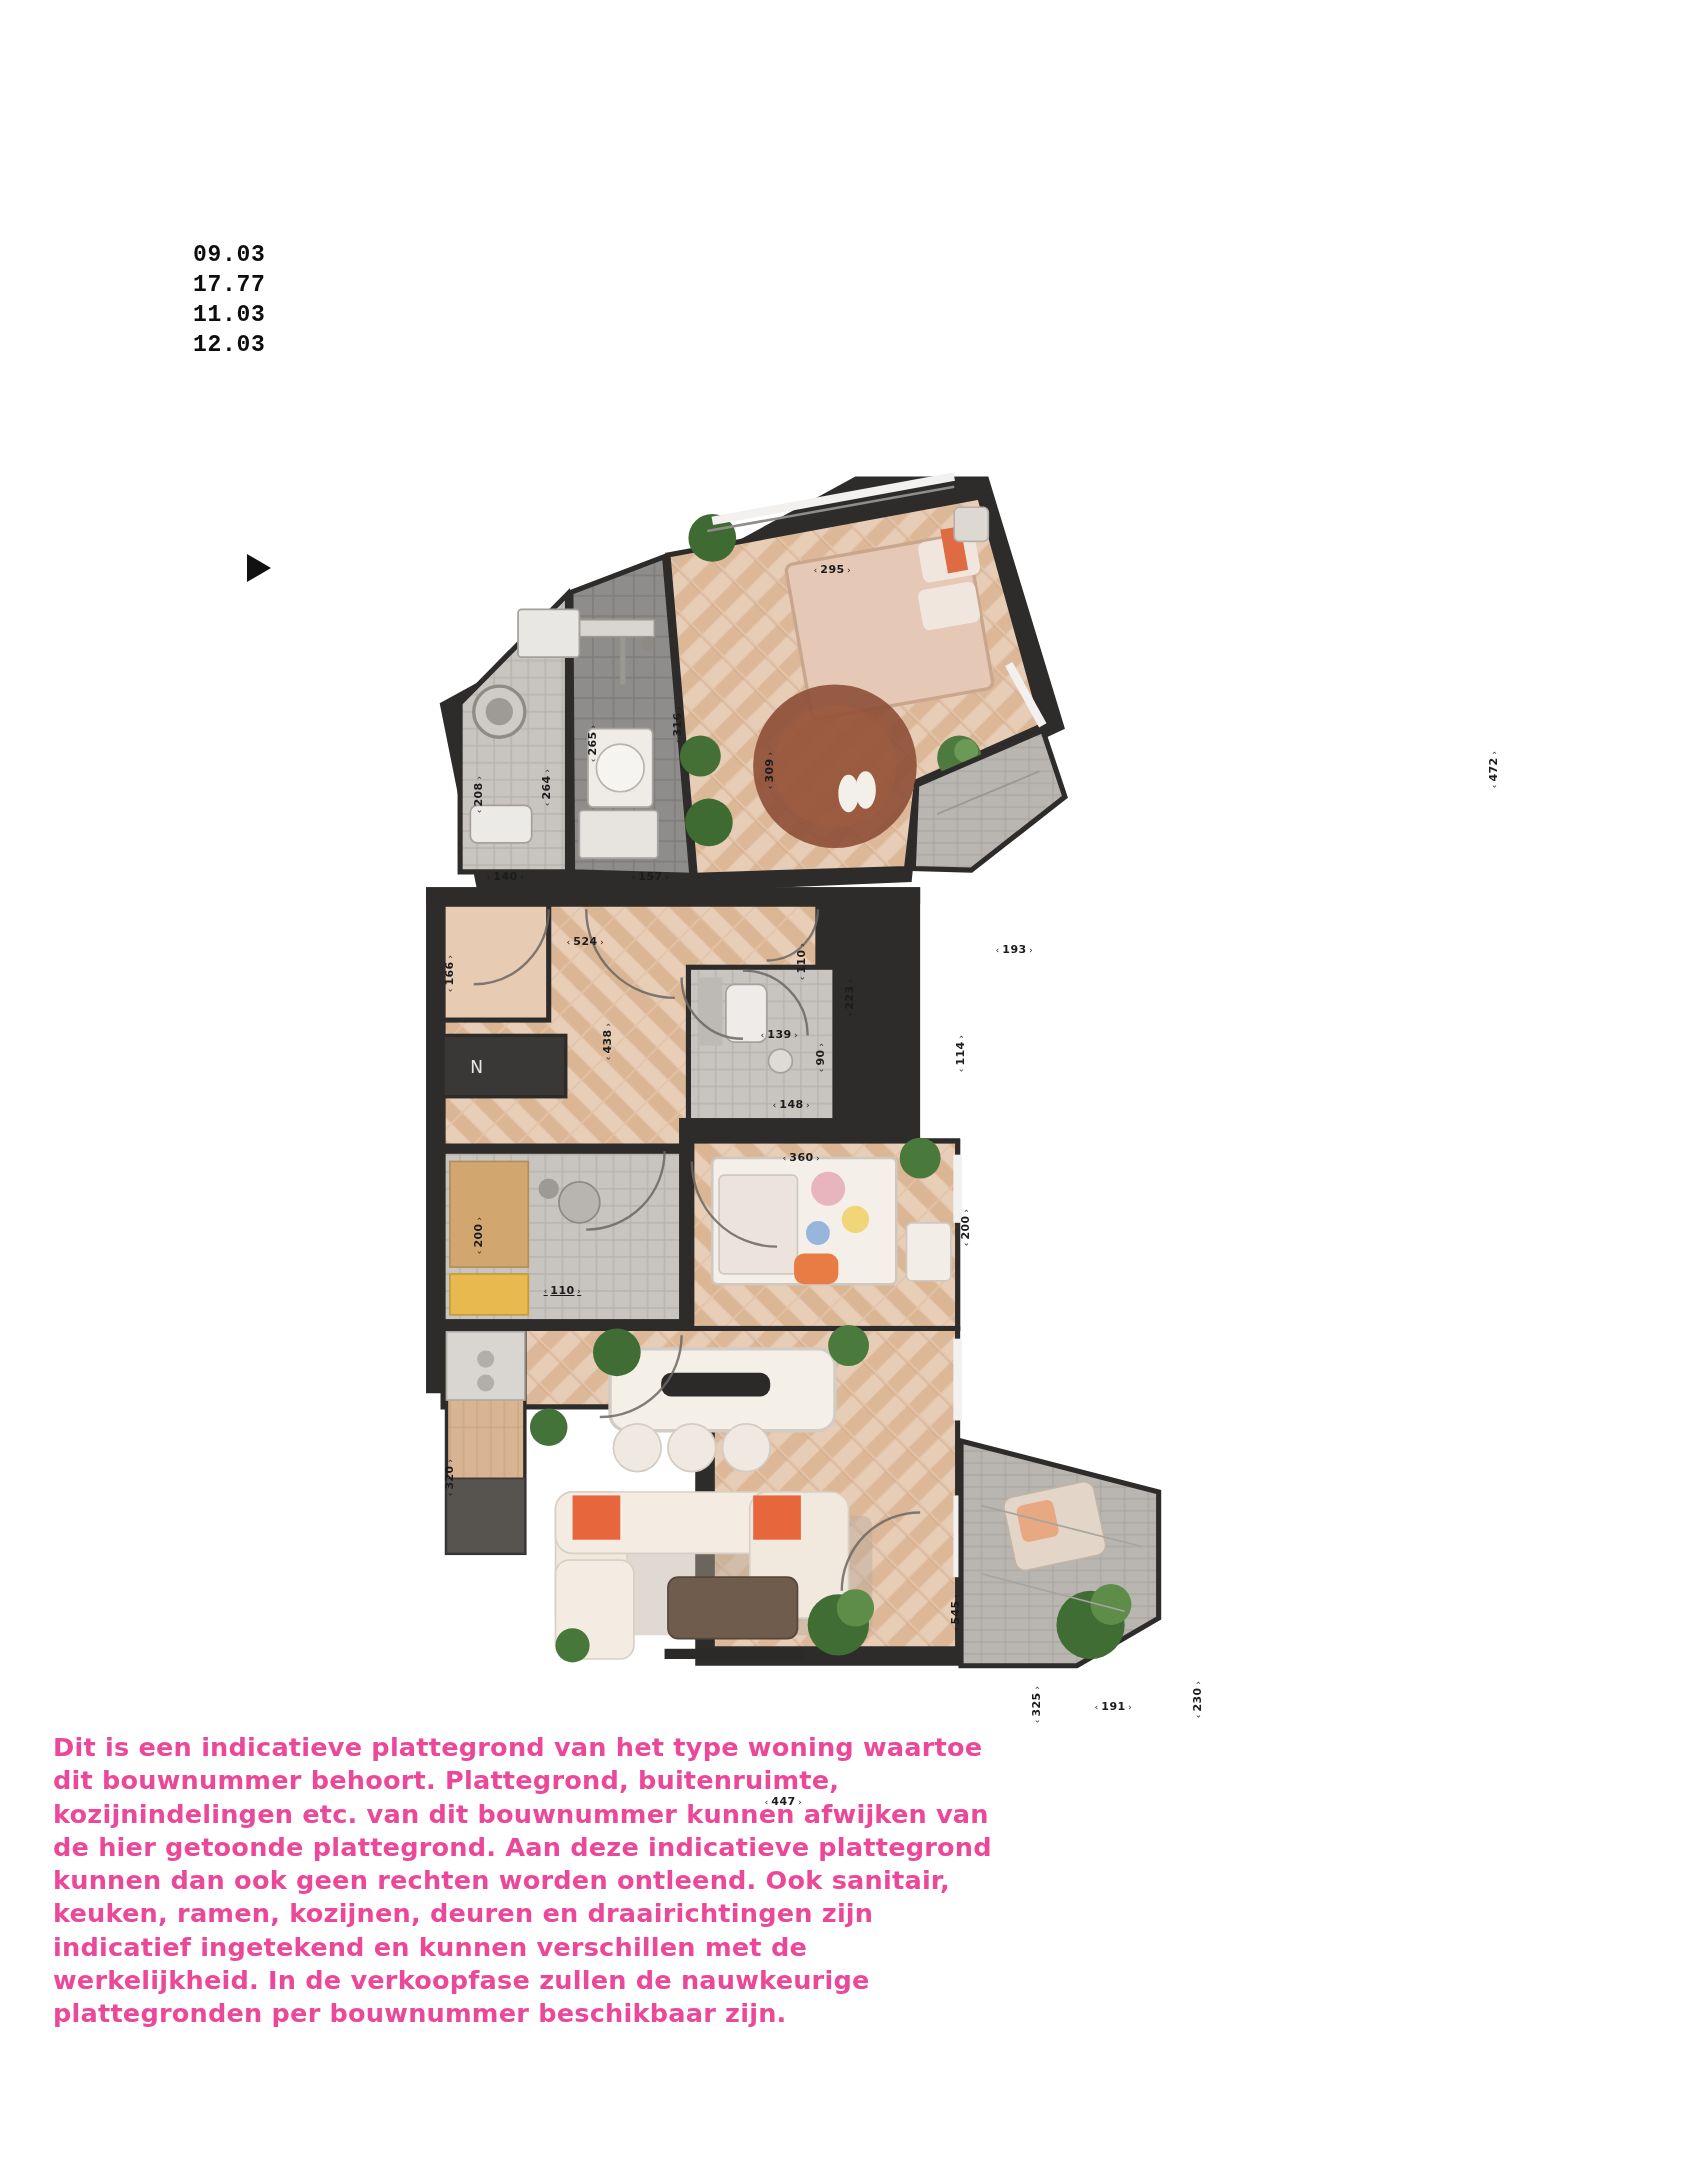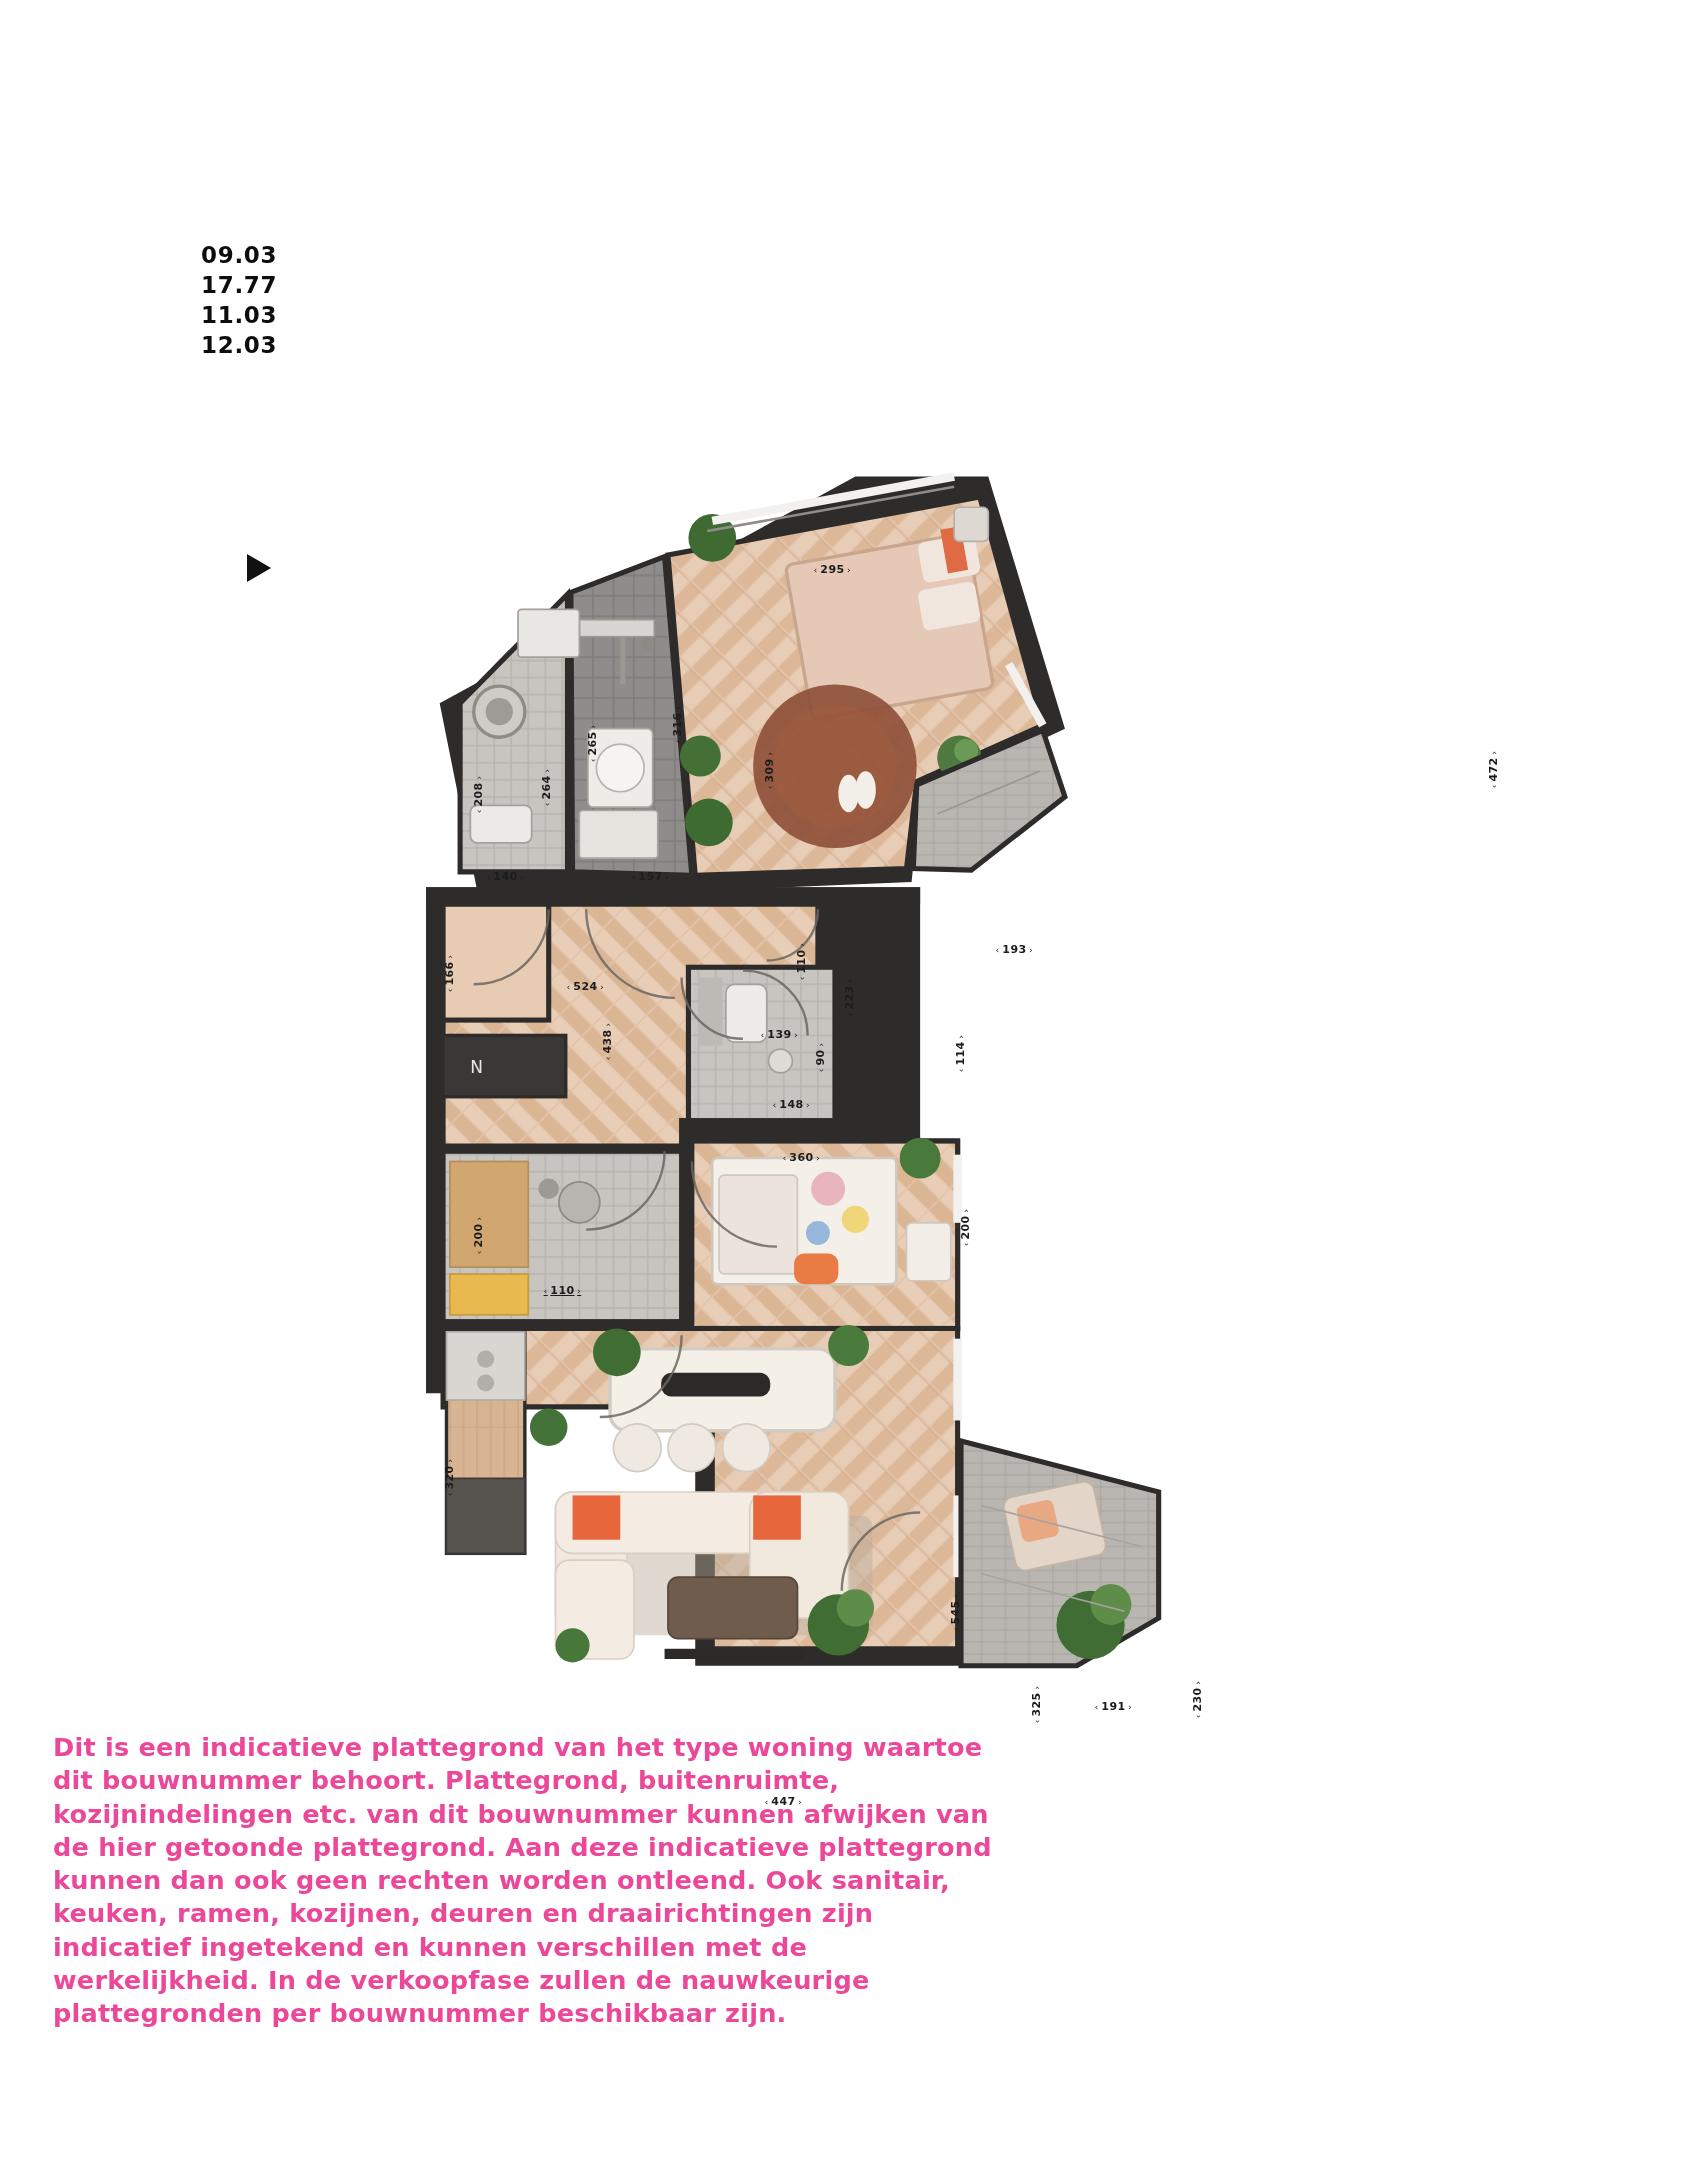--- a/index.html
+++ b/index.html
@@ -24,21 +24,22 @@
   }
   #header-title {
     font-size: 25px;
     font-weight: bold;
     letter-spacing: 1px;
     color: #0d0d0d;
     white-space: nowrap;
   }
   #apartment-list {
     margin-top: 41px;
-    margin-left: 20px;
+    margin-left: 12px;
+    font-family: Liberation Mono, monospace;
   }
   .apartment-item {
     font-size: 23px;
     font-weight: bold;
     letter-spacing: 0.7px;
     color: #0d0d0d;
     line-height: 1.30;
   }
 
   
@@ -299,21 +300,21 @@
   <div class="dim" style="left:402px;  top:90px;"><span class="tick">‹</span><span>295</span><span class="tick">›</span></div>
   <div class="dim vert" style="left:1063px; top:290px;"><span class="tick">‹</span><span>472</span><span class="tick">›</span></div>
   <div class="dim vert" style="left:247px;  top:245px;"><span class="tick">‹</span><span>316</span><span class="tick">›</span></div>
   <div class="dim vert" style="left:162px;  top:264px;"><span class="tick">‹</span><span>265</span><span class="tick">›</span></div>
   <div class="dim vert" style="left:339px;  top:291px;"><span class="tick">‹</span><span>309</span><span class="tick">›</span></div>
   <div class="dim vert" style="left:48px;   top:315px;"><span class="tick">‹</span><span>208</span><span class="tick">›</span></div>
   <div class="dim vert" style="left:116px;  top:308px;"><span class="tick">‹</span><span>264</span><span class="tick">›</span></div>
   <div class="dim" style="left:75px;   top:397px;"><span class="tick">‹</span><span>140</span><span class="tick">›</span></div>
   <div class="dim" style="left:220px;  top:397px;"><span class="tick">‹</span><span>157</span><span class="tick">›</span></div>
   <div class="dim" style="left:584px;  top:470px;"><span class="tick">‹</span><span>193</span><span class="tick">›</span></div>
-  <div class="dim" style="left:155px;  top:462px;margin-top:45px;"><span class="tick">‹</span><span>524</span><span class="tick">›</span></div>
+  <div class="dim" style="left:155px;  top:462px;"><span class="tick">‹</span><span>524</span><span class="tick">›</span></div>
   <div class="dim vert" style="left:19px;   top:494px;"><span class="tick">‹</span><span>166</span><span class="tick">›</span></div>
   <div class="dim vert" style="left:371px;  top:482px;"><span class="tick">‹</span><span>110</span><span class="tick">›</span></div>
   <div class="dim vert" style="left:419px;  top:518px;"><span class="tick">‹</span><span>223</span><span class="tick">›</span></div>
   <div class="dim" style="left:349px;  top:555px;"><span class="tick">‹</span><span>139</span><span class="tick">›</span></div>
   <div class="dim vert" style="left:394px;  top:578px;"><span class="tick">‹</span><span>90</span><span class="tick">›</span></div>
   <div class="dim vert" style="left:530px;  top:574px;"><span class="tick">‹</span><span>114</span><span class="tick">›</span></div>
   <div class="dim vert" style="left:177px;  top:562px;"><span class="tick">‹</span><span>438</span><span class="tick">›</span></div>
   <div class="dim" style="left:361px;  top:625px;"><span class="tick">‹</span><span>148</span><span class="tick">›</span></div>
   <div class="dim" style="left:371px;  top:678px;"><span class="tick">‹</span><span>360</span><span class="tick">›</span></div>
   <div class="dim vert" style="left:48px;   top:756px;"><span class="tick">‹</span><span>200</span><span class="tick">›</span></div>

